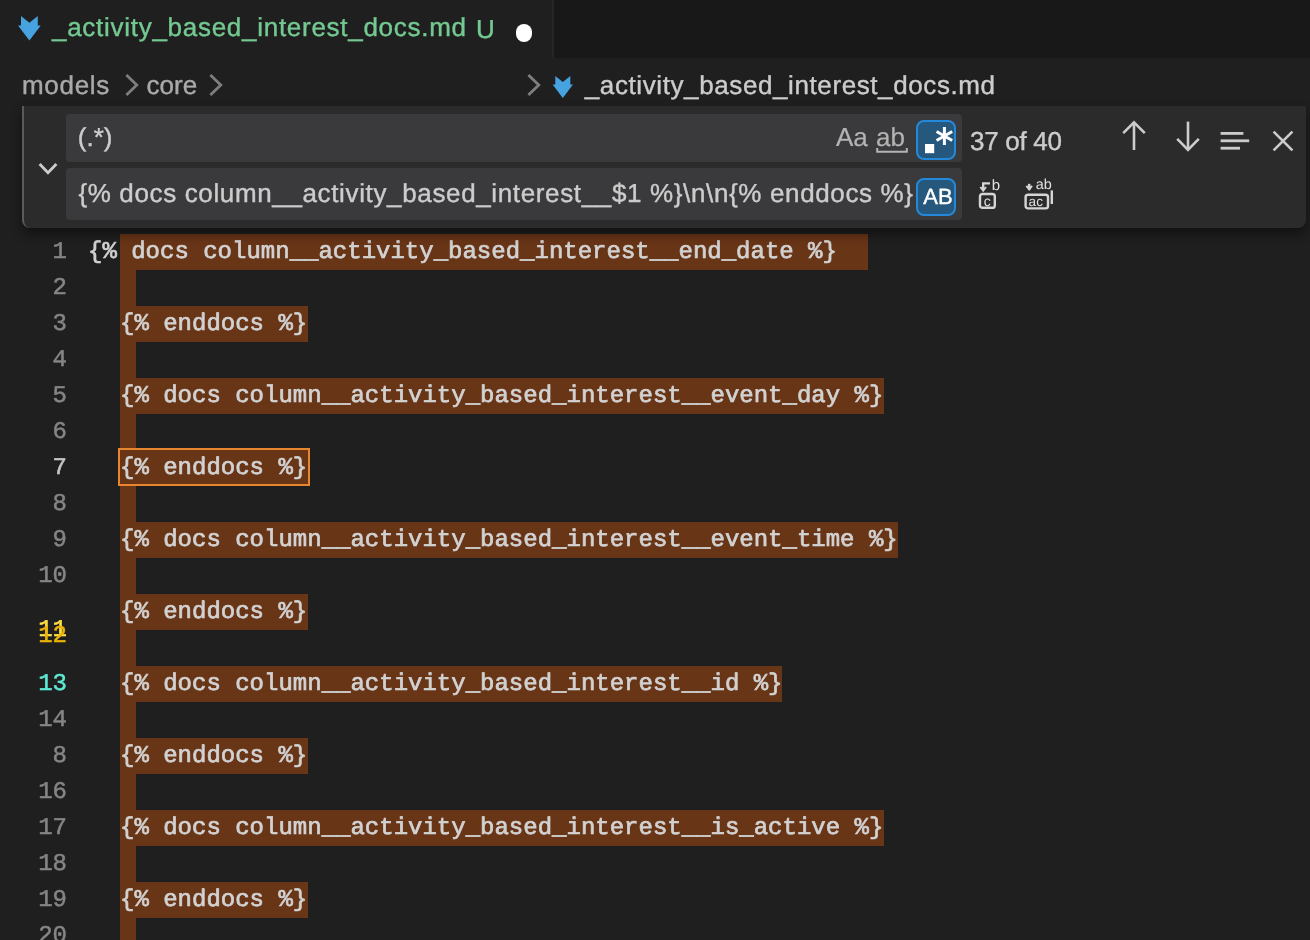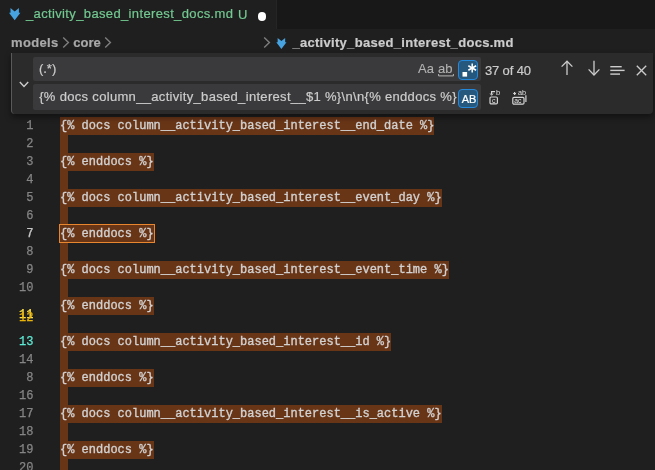--- a/index.html
+++ b/index.html
@@ -8,21 +8,21 @@
 #tab { position:absolute; left:0; top:0; width:277px; height:29px; background:#1f1f1f;
   border-right:1px solid #252526; }
 #tablabel { position:absolute; left:26px; top:0; height:28px; line-height:28px;
   font-size:13px; letter-spacing:0.36px; color:#73c991; }
 #tabu { position:absolute; left:238px; top:0; height:29px; line-height:29px;
   font-size:13px; color:#73c991; }
 #tabdot { position:absolute; left:258px; top:12.4px; width:8.4px; height:8.4px;
   border-radius:50%; background:#ffffff; }
 
 #crumbs { position:absolute; left:0; top:29px; width:655px; height:24px; background:#1f1f1f;
-  font-size:13px; color:#a9a9a9;font-weight:bold; }
+  font-size:13px; color:#a9a9a9; }
 .crumb { position:absolute; top:2px; height:24px; line-height:24px; white-space:pre; }
 
 .ln { position:absolute; left:0; width:33.5px; height:18px; line-height:18px;
   text-align:right; font-family:"Liberation Mono", monospace; font-size:12px;
   -webkit-text-stroke:0.25px currentColor; }
 .code { position:absolute; height:18px; line-height:18px;
   font-family:"Liberation Mono", monospace; font-size:12px; color:#d2d2d2;
   -webkit-text-stroke:0.35px #d2d2d2; white-space:pre; }
 .hl { position:absolute; height:18px; background:#693517; }
 .cur { position:absolute; height:19px; border:1px solid #e8852f; }
@@ -69,21 +69,21 @@
       <path d="M2.2 0.5 L7.4 5.5 L2.2 10.5" stroke="#7e7e7e" stroke-width="1.4" fill="none"></path>
     </svg>
   <svg width="10.8" height="11" style="left:275.5px;top:9.4px" viewBox="0 0 11.4 12.3">
     <path d="M1.5 0 L5.7 3.4 L9.9 0 L9.9 4.7 L11.4 4.7 L5.7 12.3 L0 4.7 L1.5 4.7 Z" fill="#47a2e0"></path>
   </svg>
 </div>
 
 <div id="editor">
 <div class="ln" style="top:116.8px;color:#858585">1</div>
 <div class="hl" style="top:116.8px;left:60px;width:374.4px"></div>
-<div class="code" style="top:116.8px;left:60px">{% docs column__activity_based_interest__end_date %}</div>
+<div class="code" style="top:116.8px;left:44px">{% docs column__activity_based_interest__end_date %}</div>
 <div class="ln" style="top:134.8px;color:#858585">2</div>
 <div class="hl" style="top:134.8px;left:60px;width:7.8px"></div>
 <div class="ln" style="top:152.8px;color:#858585">3</div>
 <div class="hl" style="top:152.8px;left:60px;width:93.6px"></div>
 <div class="code" style="top:152.8px;left:60px">{% enddocs %}</div>
 <div class="ln" style="top:170.8px;color:#858585">4</div>
 <div class="hl" style="top:170.8px;left:60px;width:7.8px"></div>
 <div class="ln" style="top:188.8px;color:#858585">5</div>
 <div class="hl" style="top:188.8px;left:60px;width:381.6px"></div>
 <div class="code" style="top:188.8px;left:60px">{% docs column__activity_based_interest__event_day %}</div>

